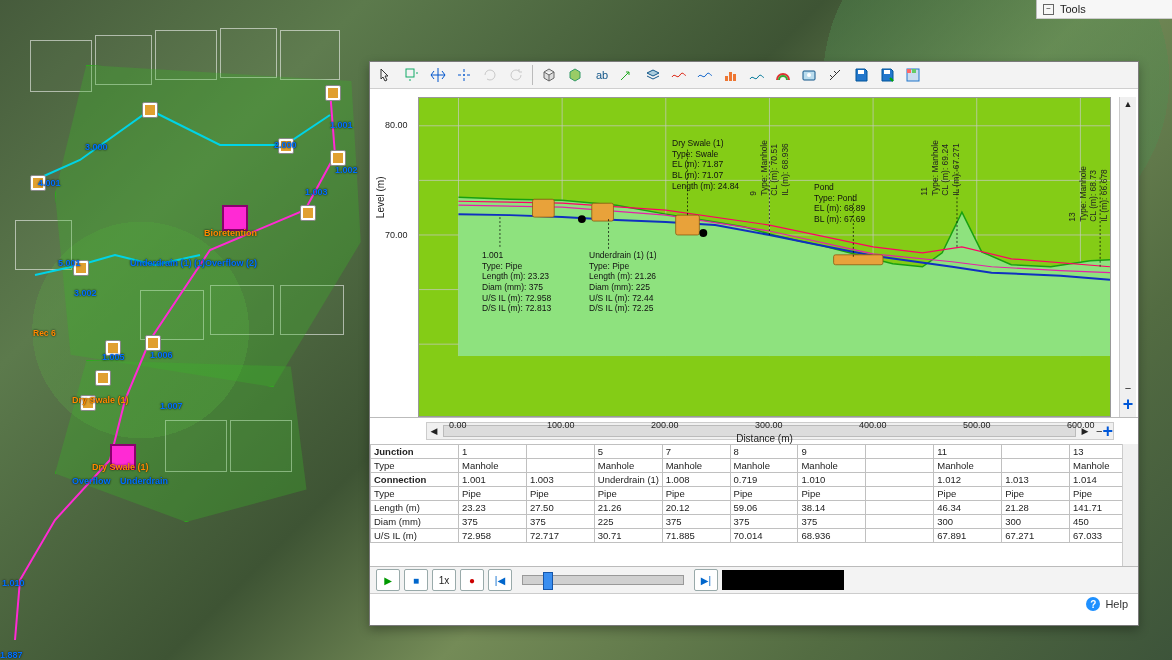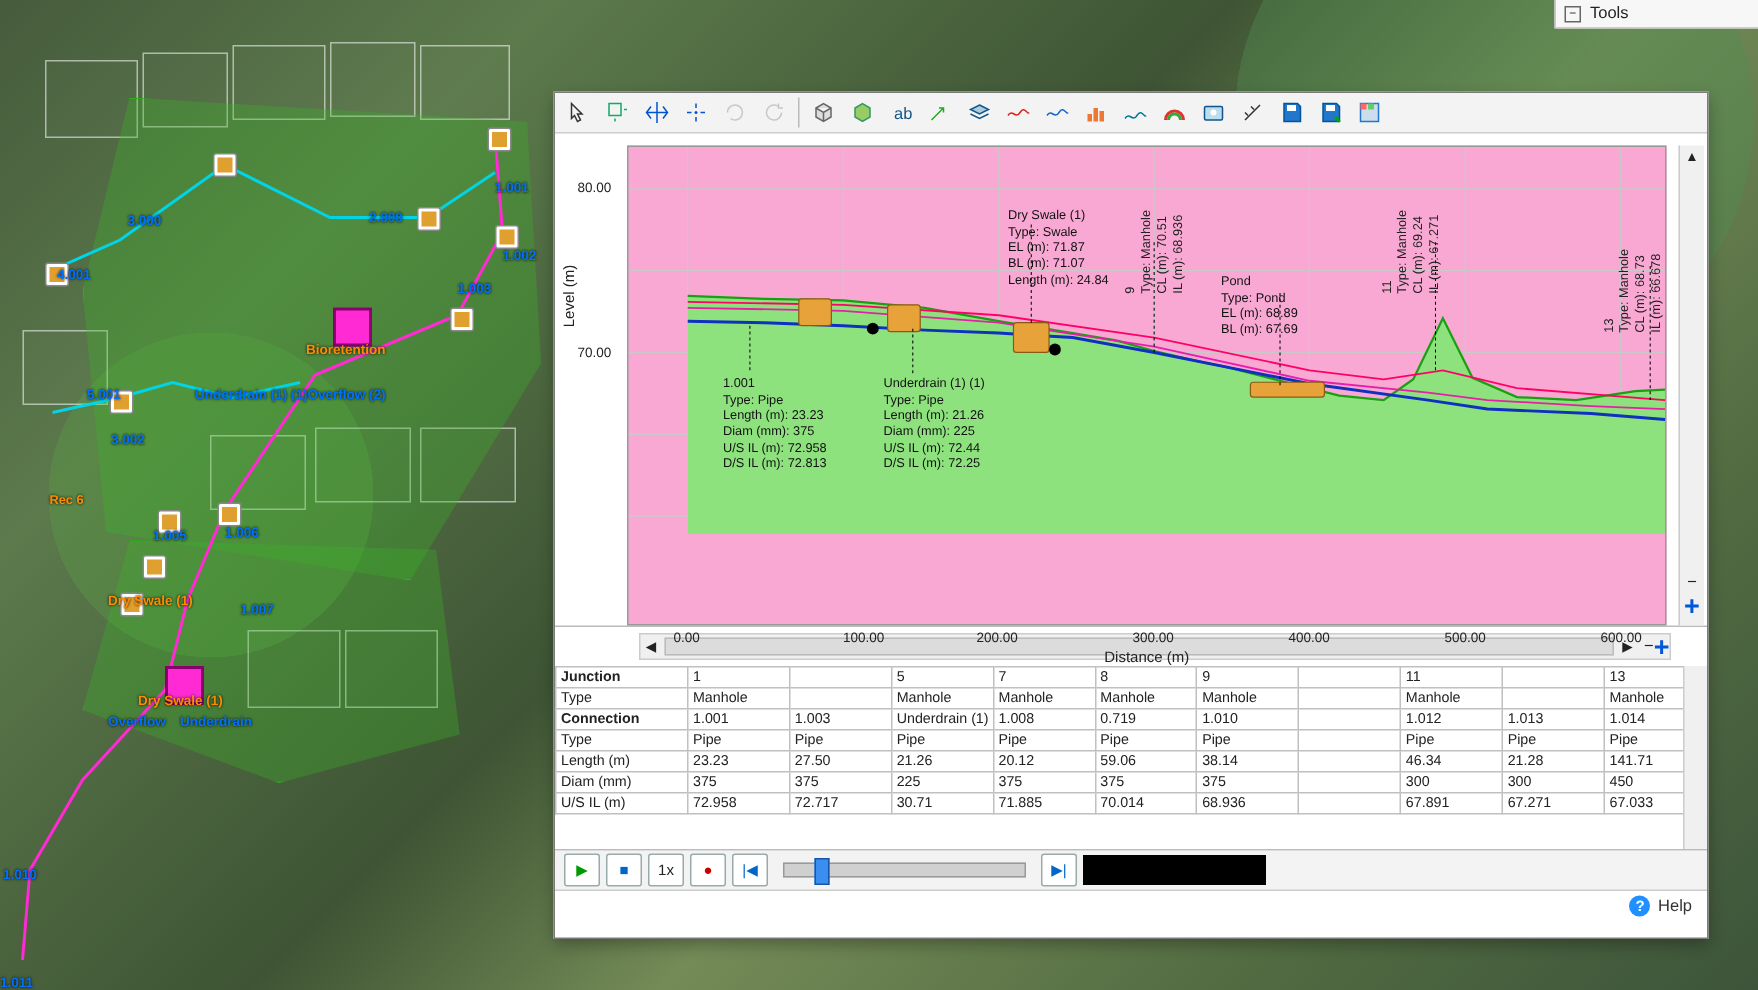--- a/index.html
+++ b/index.html
@@ -31,21 +31,21 @@
   .win{position:absolute;left:369px;top:61px;width:768px;height:563px;background:#fff;border:1px solid #7a7a7a;box-shadow:0 4px 10px rgba(0,0,0,.3);display:flex;flex-direction:column}
   .titlebar{height:24px;background:#fff;display:flex;align-items:center;padding:0 6px;border-bottom:1px solid #dcdcdc}
   .titlebar .ico{width:14px;height:14px;background:linear-gradient(#6cf,#08c);border:1px solid #05a;margin-right:6px}
   .titlebar .title{flex:1}
   .winbtn{width:34px;height:22px;display:flex;align-items:center;justify-content:center;color:#333}
   .toolbar{height:26px;background:#f3f3f3;border-bottom:1px solid #cfcfcf;display:flex;align-items:center;padding:0 4px;gap:2px}
   .tbtn{width:22px;height:22px;display:flex;align-items:center;justify-content:center;border:1px solid transparent;border-radius:2px}
   .tbtn svg{width:16px;height:16px}
   
   .chartwrap{position:relative;flex:0 0 328px;display:flex;border-bottom:1px solid #bbb}
-  .chart{position:relative;flex:1;margin:8px 8px 0 16px;border:1px solid #999;background:#f9a8d4}
+  .chart{position:relative;flex:1;margin:8px 8px 0 16px;border:1px solid #999;background:#84cc16}
   .ylabel{position:absolute;left:-2px;top:50%;transform:rotate(-90deg) translate(50%,-50%);transform-origin:left top;font-size:10px}
   .xlabel{position:absolute;left:50%;bottom:3px;transform:translateX(-50%);font-size:10px}
   .xtick,.ytick{position:absolute;font-size:9px;color:#222}
   .ann{position:absolute;font-size:8.5px;line-height:1.25;white-space:pre;color:#111}
   .vann{position:absolute;font-size:8.5px;white-space:pre;writing-mode:vertical-rl;transform:rotate(180deg);line-height:1.25}
   .vscroll{width:16px;background:#f0f0f0;border-left:1px solid #ccc;display:flex;flex-direction:column;align-items:center;justify-content:space-between;padding:2px 0;margin:8px 2px 0 0}
   .vscroll .arr{font-size:9px}
   .plus{color:#0057d8;font-weight:900;font-size:18px}
   .hscroll{height:16px;margin:2px 24px 4px 56px;background:#f0f0f0;border:1px solid #ccc;display:flex;align-items:center}
   .hscroll .track{flex:1;height:10px;background:#dcdcdc;margin:0 2px;border:1px solid #bbb}
@@ -118,22 +118,22 @@
   <div class="sq" style="left:222px;top:205px"></div>
   <div class="sq" style="left:110px;top:444px"></div>
 
   <div class="label blue" style="left:330px;top:120px">1.001</div>
   <div class="label blue" style="left:335px;top:165px">1.002</div>
   <div class="label blue" style="left:305px;top:187px">1.003</div>
   <div class="label blue" style="left:102px;top:352px">1.005</div>
   <div class="label blue" style="left:150px;top:350px">1.006</div>
   <div class="label blue" style="left:160px;top:401px">1.007</div>
   <div class="label blue" style="left:2px;top:578px">1.010</div>
-  <div class="label blue" style="left:0px;top:650px">1.011</div>
-  <div class="label blue" style="left:246px;top:140px">2.000</div>
+  <div class="label blue" style="left:0px;top:650px">1.887</div>
+  <div class="label blue" style="left:274px;top:140px">2.000</div>
   <div class="label blue" style="left:85px;top:142px">3.000</div>
   <div class="label blue" style="left:74px;top:288px">3.002</div>
   <div class="label blue" style="left:38px;top:178px">4.001</div>
   <div class="label blue" style="left:58px;top:258px">5.001</div>
   <div class="label orange" style="left:204px;top:228px">Bioretention</div>
   <div class="label blue" style="left:130px;top:258px">Underdrain (1) (1)</div>
   <div class="label blue" style="left:205px;top:258px">Overflow (2)</div>
   <div class="label orange" style="left:33px;top:328px;font-size:8.5px">Rec 6</div>
   <div class="label orange" style="left:72px;top:395px">Dry Swale (1)</div>
   <div class="label orange" style="left:92px;top:462px">Dry Swale (1)</div>
@@ -349,21 +349,21 @@
       <div class="vann" style="left:500px;top:42px">11
 Type: Manhole
 CL (m): 69.24
 IL (m): 67.271</div>
       <div class="vann" style="left:648px;top:68px">13
 Type: Manhole
 CL (m): 68.73
 IL (m): 66.678</div>
       
       <span class="xtick" style="left:30px;bottom:-14px">0.00</span>
-      <span class="xtick" style="left:143px;bottom:-14px">100.00</span>
+      <span class="xtick" style="left:128px;bottom:-14px">100.00</span>
       <span class="xtick" style="left:232px;bottom:-14px">200.00</span>
       <span class="xtick" style="left:336px;bottom:-14px">300.00</span>
       <span class="xtick" style="left:440px;bottom:-14px">400.00</span>
       <span class="xtick" style="left:544px;bottom:-14px">500.00</span>
       <span class="xtick" style="left:648px;bottom:-14px">600.00</span>
       <span class="xlabel" style="bottom:-28px">Distance (m)</span>
     </div>
     <div class="vscroll">
       <span class="arr">▲</span>
       <span style="flex:1"></span>

